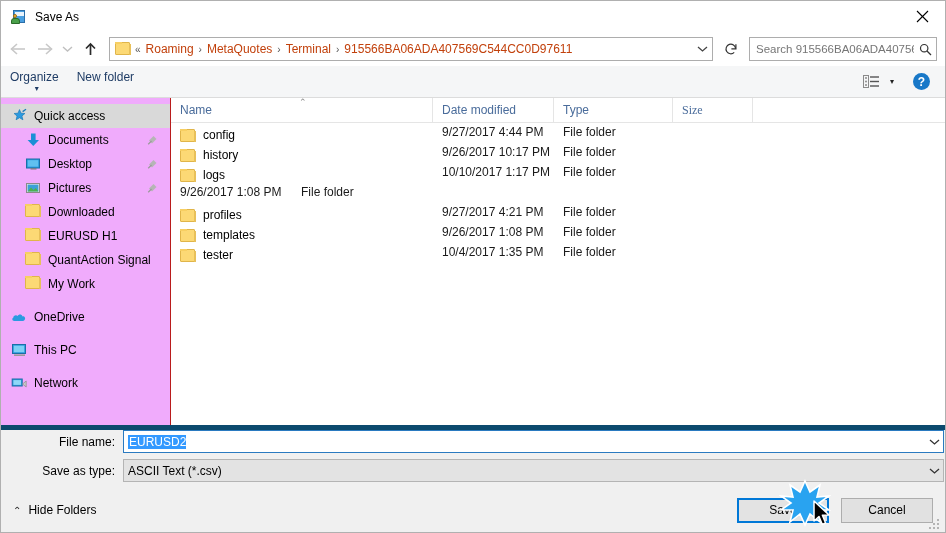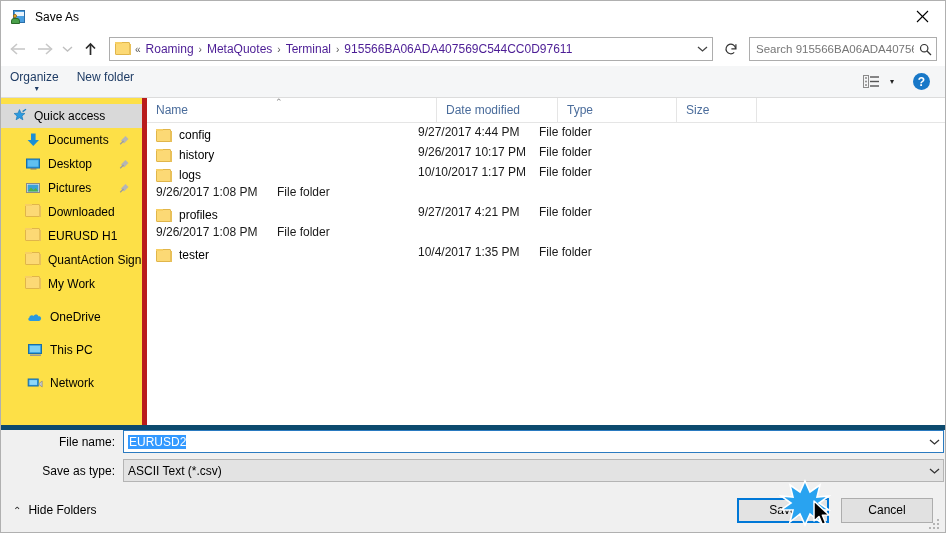--- a/index.html
+++ b/index.html
@@ -118,21 +118,21 @@
   }
   .crumbs {
     display: flex; align-items: center;
     flex: 1 1 auto;
     overflow: hidden;
     white-space: nowrap;
     min-width: 0;
   }
   .crumb {
     font-size: 12px;
-    color: #4c1d95;
+    color: #c2410c;
     padding: 0 4px;
   }
   .crumb-sep {
     color: #555;
     font-size: 10px;
     padding: 0 1px;
   }
   .addr-dd {
     width: 20px; height: 22px;
     display: flex; align-items: center; justify-content: center;
@@ -215,39 +215,39 @@
   }
 
   
   .body-area {
     flex: 1 1 auto;
     display: flex;
     background: #ffffff;
     min-height: 0;
   }
   .sidebar {
-    width: 146px;
-    flex: 0 0 auto;
-    background: #fde047;
-    border-right: 5px solid #b91c1c;
+    width: 170px;
+    flex: 0 0 auto;
+    background: #f0abfc;
+    border-right: 1px solid #b91c1c;
     padding-top: 6px;
     box-sizing: border-box;
     overflow: hidden;
   }
   .nav-row {
     height: 24px;
     display: flex;
     align-items: center;
     padding-left: 10px;
     box-sizing: border-box;
     position: relative;
   }
   .nav-row.selected { background: #d9d9d9; }
   .nav-row.indent { padding-left: 24px; }
-  .nav-row.group { margin-top: 9px; padding-left: 26px; }
+  .nav-row.group { margin-top: 9px; padding-left: 10px; }
   .nav-ico {
     width: 17px; height: 16px;
     margin-right: 6px;
     flex: 0 0 auto;
     position: relative;
   }
   .nav-label {
     font-size: 12px;
     color: #000;
     white-space: nowrap;
@@ -303,24 +303,24 @@
     font-size: 12px;
     color: #4a6c9b;
     display: flex;
     align-items: center;
     padding-left: 9px;
     box-sizing: border-box;
     border-right: 1px solid #e5e5e5;
     height: 100%;
     position: relative;
   }
-  .col-name  { width: 290px; flex: 0 0 auto; }
+  .col-name  { width: 262px; flex: 0 0 auto; }
   .col-date  { width: 121px; flex: 0 0 auto; }
   .col-type  { width: 119px; flex: 0 0 auto; }
-  .col-size  { width: 80px;  flex: 0 0 auto; }
+  .col-size  { width: 80px;  flex: 0 0 auto; font-family: Liberation Serif, serif; }
   .sort-caret {
     position: absolute;
     left: 128px; top: -1px;
     font-size: 9px;
     color: #888;
   }
   .rows {
     flex: 1 1 auto;
     overflow: hidden;
     padding-top: 2px;
@@ -801,20 +801,28 @@
                 <div class="f-spine"></div>
               </div>
             <span>profiles</span>
           </div>
           <div class="cell-date">9/27/2017 4:21 PM</div>
           <div class="cell-type">File folder</div>
           <div class="cell-size"></div>
         </div>
 
         <div class="row">
+          <div class="cell-name">
+            <div class="folder">
+                <div class="f-back"></div>
+                <div class="f-tab"></div>
+                <div class="f-spine"></div>
+              </div>
+            <span>templates</span>
+          </div>
           <div class="cell-date">9/26/2017 1:08 PM</div>
           <div class="cell-type">File folder</div>
           <div class="cell-size"></div>
         </div>
 
         <div class="row">
           <div class="cell-name">
             <div class="folder">
                 <div class="f-back"></div>
                 <div class="f-tab"></div>

